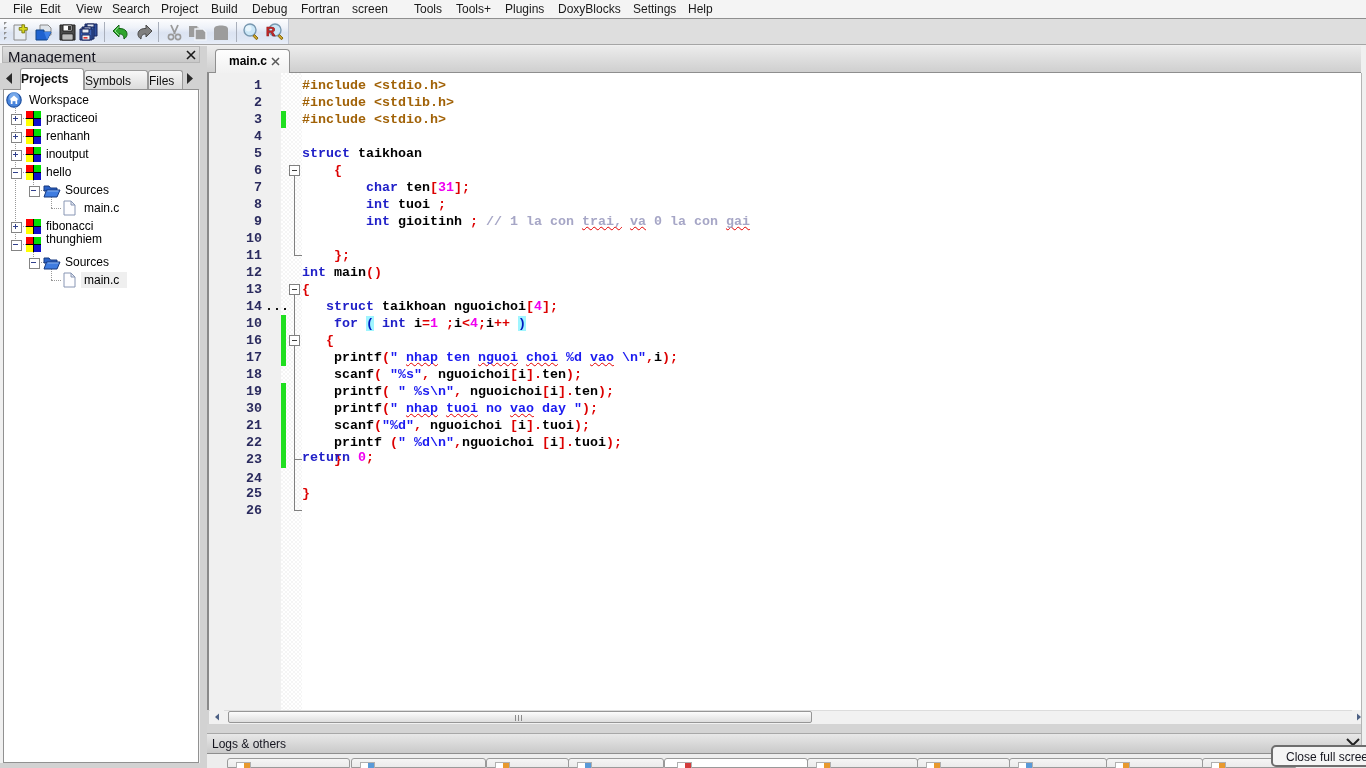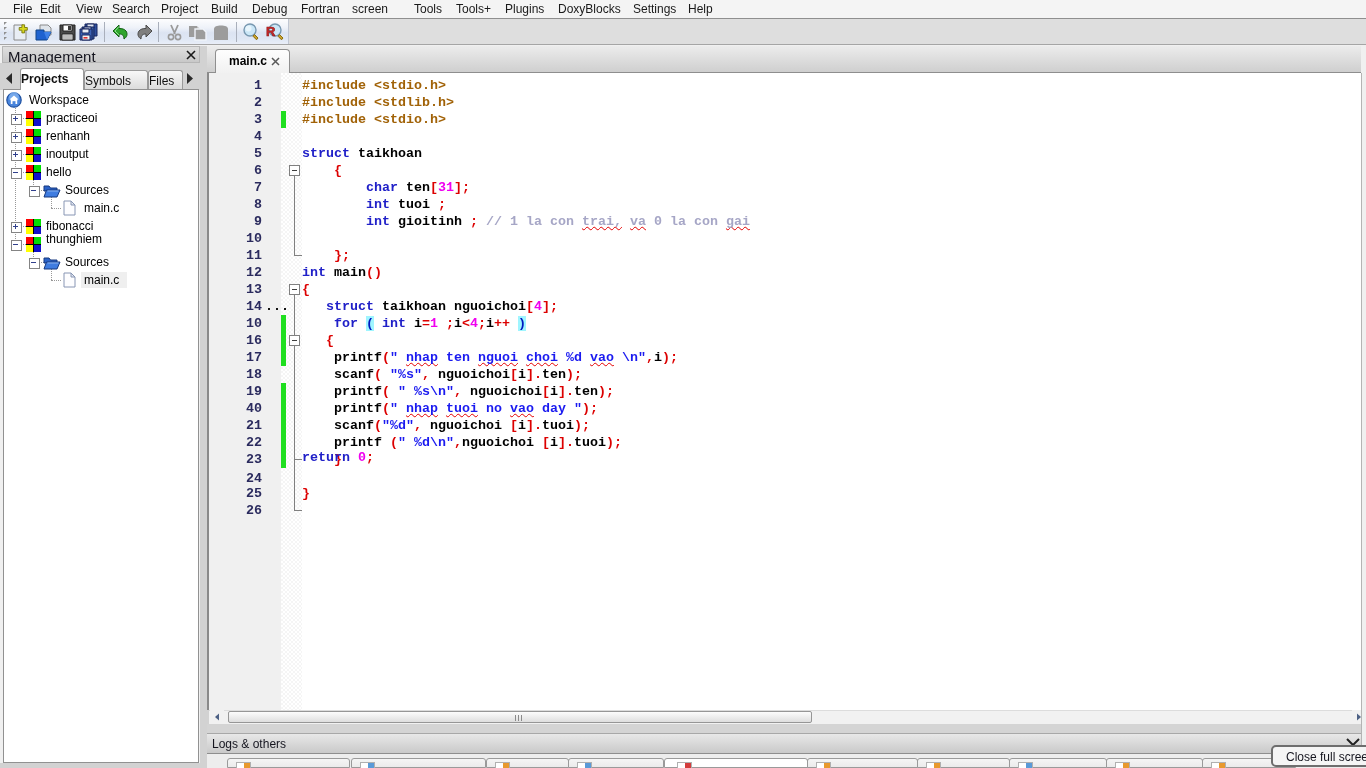--- a/index.html
+++ b/index.html
@@ -324,21 +324,21 @@
 <div class="ln" style="top:157px">10</div>
 <div class="ln" style="top:174px">11</div>
 <div class="ln" style="top:191px">12</div>
 <div class="ln" style="top:208px">13</div>
 <div class="ln" style="top:225px">14</div>
 <div class="ln" style="top:242px">10</div>
 <div class="ln" style="top:259px">16</div>
 <div class="ln" style="top:276px">17</div>
 <div class="ln" style="top:293px">18</div>
 <div class="ln" style="top:310px">19</div>
-<div class="ln" style="top:327px">40</div>
+<div class="ln" style="top:327px">30</div>
 <div class="ln" style="top:344px">21</div>
 <div class="ln" style="top:361px">22</div>
 <div class="ln" style="top:378px">23</div>
 <div class="ln" style="top:397px">24</div>
 <div class="ln" style="top:412px">25</div>
 <div class="ln" style="top:429px">26</div>
 <div style="position:absolute;left:56px;top:225px;font:700 13.331px/17px 'Liberation Mono',monospace;color:#000">...</div>
 <div class="gbar" style="top:38px;height:17px"></div>
 <div class="gbar" style="top:242px;height:51px"></div>
 <div class="gbar" style="top:310px;height:85px"></div>

